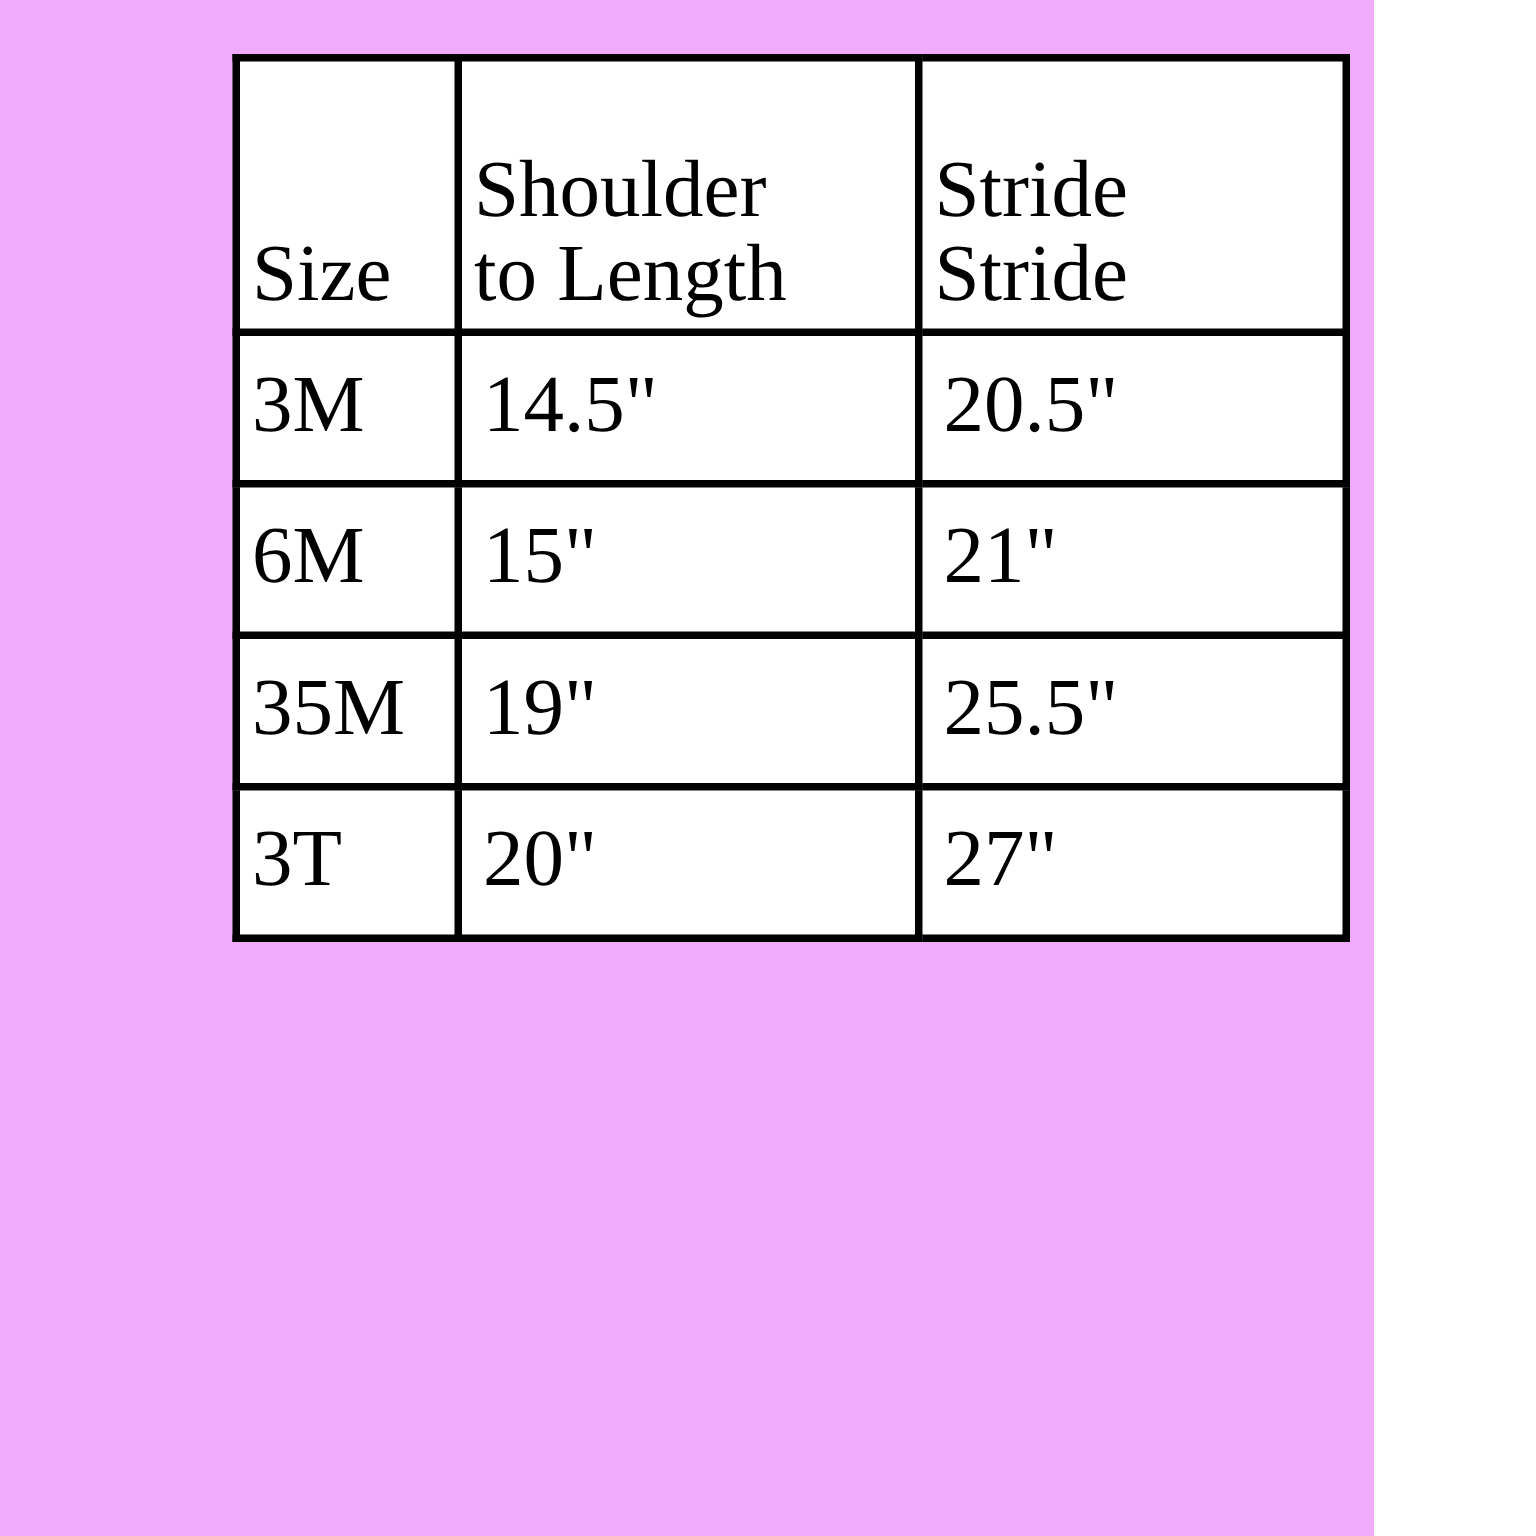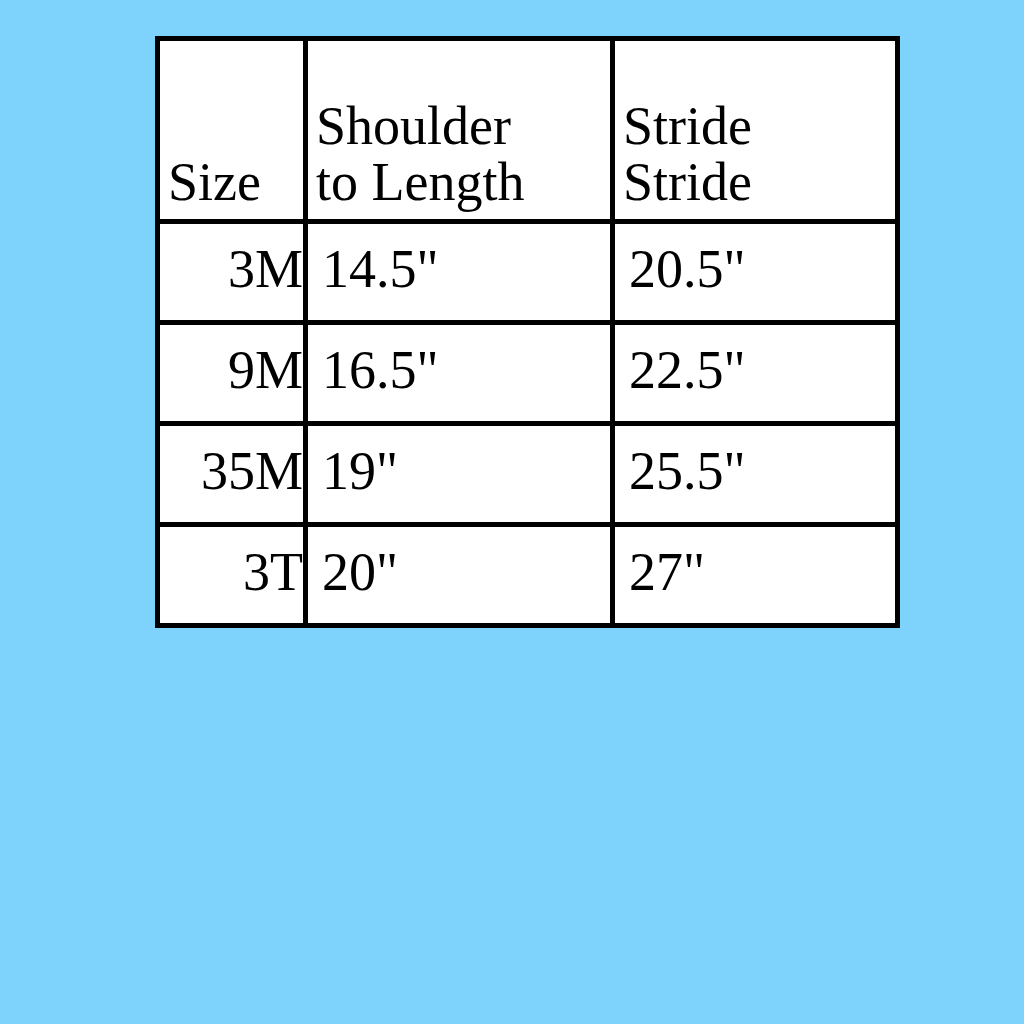--- a/index.html
+++ b/index.html
@@ -9,23 +9,23 @@
   }
   body {
     width: 1024px;
     height: 1024px;
     font-family: "Liberation Serif", serif;
     color: #000000;
     overflow: hidden;
   }
   .page {
     position: relative;
-    width: 1024px;
+    width: 916px;
     height: 1024px;
-    background: #7dd3fc;
+    background: #f0abfc;
   }
   .table-wrap {
     position: absolute;
     left: 155px;
     top: 36px;
     width: 740px;
   }
   table.size-chart {
     border-collapse: collapse;
     width: 740px;
@@ -57,21 +57,20 @@
   }
   table.size-chart thead th.size-head {
     vertical-align: bottom;
   }
   table.size-chart tbody td {
     height: 92px;
     padding: 0 0 4px 8px;
   }
   table.size-chart tbody td.col-size {
     padding-left: 8px;
-    text-align: right;
   }
   table.size-chart tbody td.col-shoulder {
     padding-left: 14px;
   }
   table.size-chart tbody td.col-total {
     padding-left: 14px;
   }
 </style>
 </head>
 <body>
@@ -99,23 +98,23 @@
           </th>
         </tr>
       </thead>
       <tbody>
         <tr>
           <td class="col-size">3M</td>
           <td class="col-shoulder">14.5"</td>
           <td class="col-total">20.5"</td>
         </tr>
         <tr>
-          <td class="col-size">9M</td>
-          <td class="col-shoulder">16.5"</td>
-          <td class="col-total">22.5"</td>
+          <td class="col-size">6M</td>
+          <td class="col-shoulder">15"</td>
+          <td class="col-total">21"</td>
         </tr>
         <tr>
           <td class="col-size">35M</td>
           <td class="col-shoulder">19"</td>
           <td class="col-total">25.5"</td>
         </tr>
         <tr>
           <td class="col-size">3T</td>
           <td class="col-shoulder">20"</td>
           <td class="col-total">27"</td>

